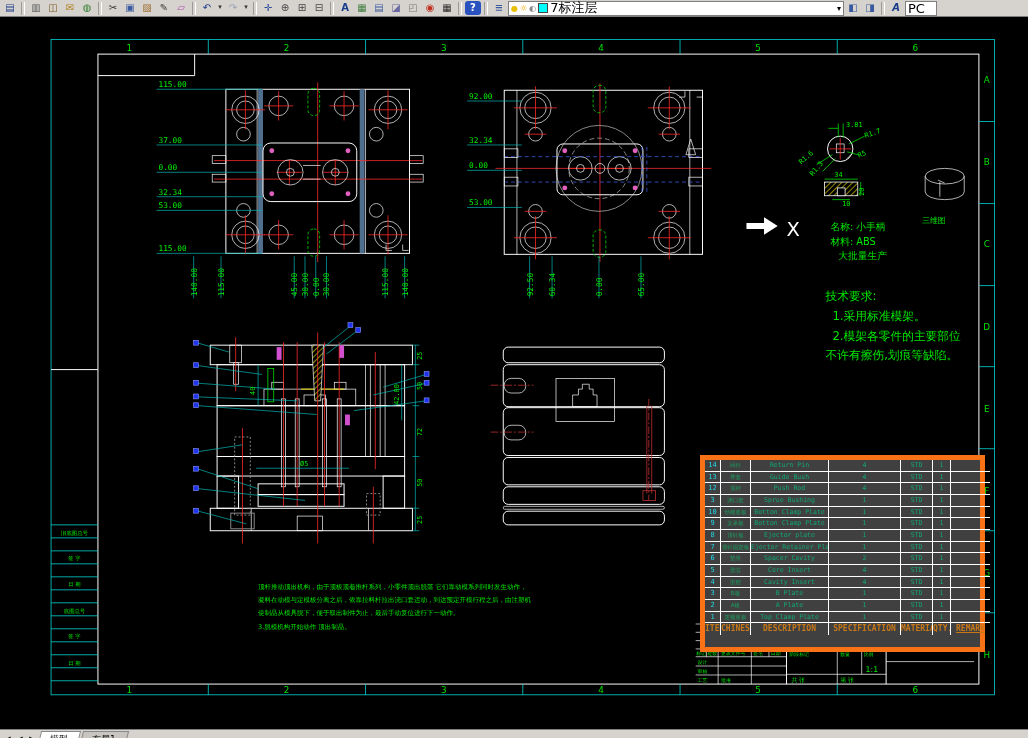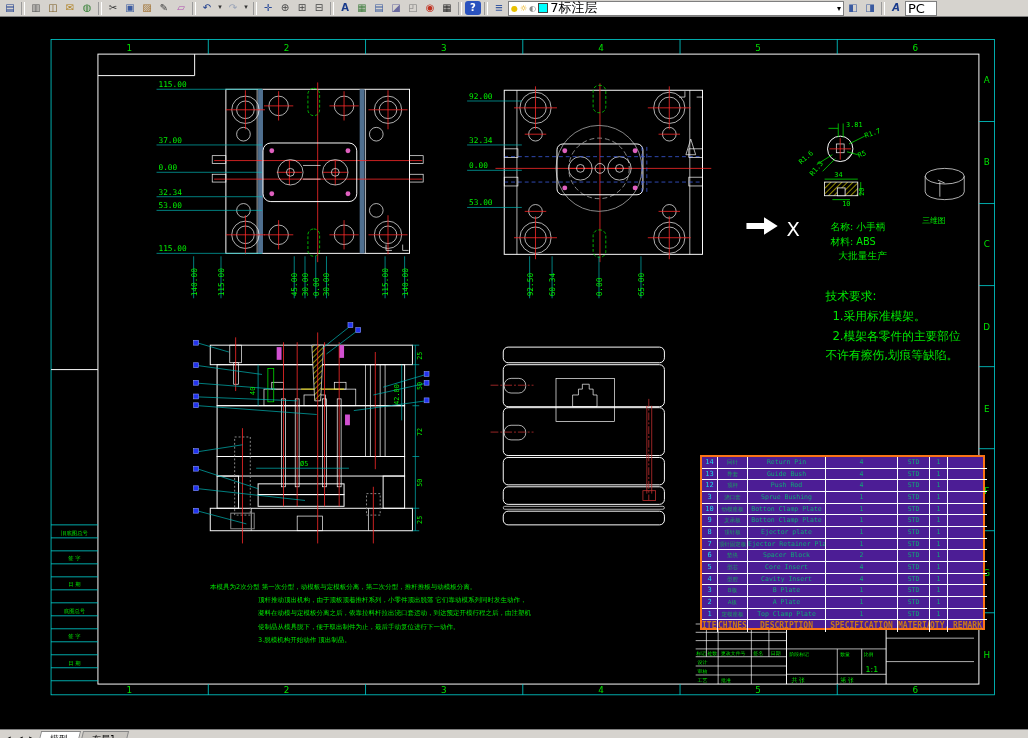--- a/index.html
+++ b/index.html
@@ -30,24 +30,24 @@
   .w{stroke:#fff;fill:none;stroke-width:1;}
   .w7{stroke:#fff;fill:none;stroke-width:0.7;}
   .cy{stroke:#00d9d9;fill:none;stroke-width:0.8;}
   .dim{stroke:#00b8b8;fill:none;stroke-width:0.7;}
   .rd{stroke:#ff2a2a;fill:none;stroke-width:0.8;}
   .gr{stroke:#00e000;fill:none;stroke-width:0.8;}
   .gy{stroke:#8a8a8a;fill:none;stroke-width:1;}
   .bl{stroke:#3c5ce0;fill:none;stroke-width:0.8;}
   .balloon{fill:#2233ee;stroke:#8899ff;stroke-width:0.6;}
   
-  #bom{position:absolute;left:700px;top:455px;width:285px;height:175px;z-index:2;
+  #bom{position:absolute;left:700px;top:455px;width:285px;height:197px;z-index:2;
        display:grid;grid-template-columns:16px 30px 78px 72px 32px 18px 39px;
-       grid-auto-rows:11.66px;border:2px solid #f97316;box-sizing:border-box;
-       font-family:"DejaVu Sans Mono",monospace;background:#4c1d95;}
+       grid-auto-rows:11.66px;border:5px solid #f97316;box-sizing:border-box;
+       font-family:"DejaVu Sans Mono",monospace;background:#404040;}
   #bom .r{display:contents;}
   #bom .c{border-right:1px solid #fff;border-bottom:1px solid #fff;overflow:hidden;
           text-align:center;line-height:11px;font-size:6.5px;color:#0fa878;white-space:nowrap;}
   #bom .c:nth-child(7n){border-right:none;text-decoration:underline;}
   #bom .item{color:#20d8e8;font-size:7px;}
   #bom .cn{color:#18a060;font-size:5.5px;font-family:"DejaVu Sans",sans-serif;}
   #bom .hd .c{color:#c87818;font-weight:bold;font-size:8px;border-bottom:none;}
   
   #notes{position:absolute;left:210px;top:581px;width:280px;z-index:2;color:#00e800;
          font-size:6.5px;line-height:13.2px;font-family:"DejaVu Sans",sans-serif;white-space:nowrap;}
@@ -680,21 +680,21 @@
       <div class="c cn">顶针固定板</div>
       <div class="c">Ejector Retainer Plate</div>
       <div class="c">1</div>
       <div class="c">STD</div>
       <div class="c">1</div>
       <div class="c"></div>
     </div>
     <div class="r">
       <div class="c item">6</div>
       <div class="c cn">垫块</div>
-      <div class="c">Spacer Block</div>
+      <div class="c">Spacer Cavity</div>
       <div class="c">2</div>
       <div class="c">STD</div>
       <div class="c">1</div>
       <div class="c"></div>
     </div>
     <div class="r">
       <div class="c item">5</div>
       <div class="c cn">型芯</div>
       <div class="c">Core Insert</div>
       <div class="c">4</div>
@@ -743,21 +743,20 @@
     <div class="c">CHINESE</div>
     <div class="c">DESCRIPTION</div>
     <div class="c">SPECIFICATION</div>
     <div class="c">MATERIAL</div>
     <div class="c">QTY.</div>
     <div class="c">REMARK</div>
   </div>
 </div>
 
 <div id="notes">
-  <div>本模具为2次分型 第一次分型，动模板与定模板分离，第二次分型，推杆推板与动模板分离。</div>
     <div class="item">顶杆推动顶出机构，由于顶板顶着推杆系列，小零件顶出脱落 它们靠动模系列同时发生动作，</div>
     <div class="item">凝料在动模与定模板分离之后，依靠拉料杆拉出浇口套运动，到达预定开模行程之后，由注塑机</div>
     <div class="item">使制品从模具脱下，便于取出制件为止，最后手动复位进行下一动作。</div>
     <div class="item">3.脱模机构开始动作 顶出制品。</div>
 </div>
 
 <div class="tabbar">
   <div class="tabbar-inner">
     <span class="navbtn">◀</span>
     <span class="navbtn">◀</span>

